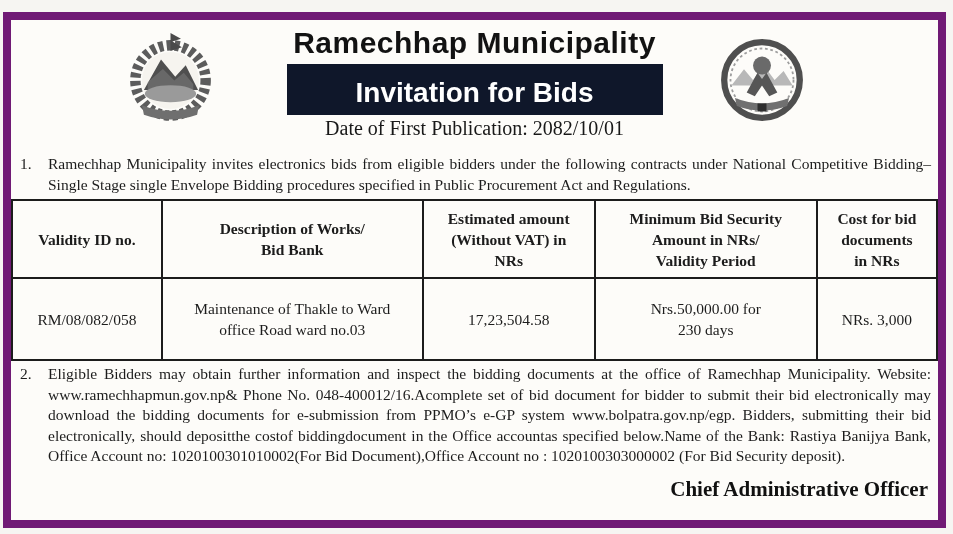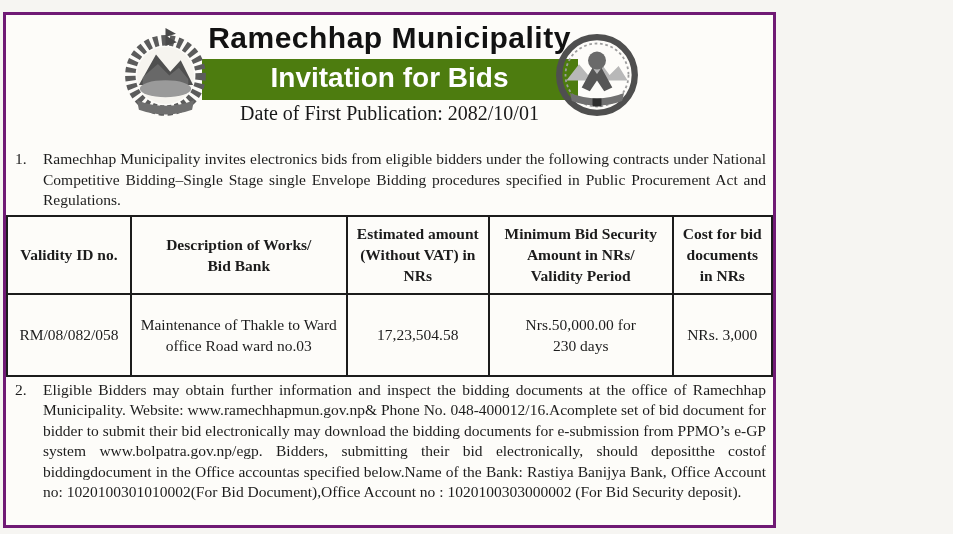--- a/index.html
+++ b/index.html
@@ -7,22 +7,22 @@
     width: 953px; height: 534px;
     background: #f6f5f2;
     font-family: "Liberation Serif", serif;
     color: #1c1c1c;
     overflow: hidden;
   }
   .sheet {
     box-sizing: border-box;
     position: relative;
     margin: 12px 5px 6px 3px;
-    width: 773px; height: 516px;
-    border: 3px solid #701a75;
+    width: 943px; height: 516px;
+    border: 8px solid #701a75;
     background: #fdfcf9;
   }
   
   .doc-header { position: relative; height: 134px; }
   .logo { position: absolute; top: 8px; }
   .logo-left  { left: 112px; width: 95px; height: 102px; }
   .logo-right { right: 131px; top: 12px; width: 90px; height: 96px; }
   .doc-title {
     margin: 0; padding-top: 6px;
     text-align: center;
@@ -32,24 +32,24 @@
   }
   .office-line, .address-line {
     text-align: center;
     font-weight: bold; font-size: 17px; line-height: 19px;
     color: #1a1a1a;
   }
   .office-line { margin-top: 3px; }
   .banner {
     box-sizing: border-box;
     width: 376px; margin: 4px auto 0 auto;
-    background: #4d7c0f; color: #ffffff;
+    background: #0f172a; color: #ffffff;
     font-family: "Liberation Sans", sans-serif;
     font-weight: bold; font-size: 28px;
-    text-align: center; padding: 3px 0 6px 0;
+    text-align: center; padding: 13px 0 6px 0;
   }
   .pub-date {
     text-align: center; font-size: 20px; margin-top: 2px;
     color: #181818;
   }
   
   .clause {
     display: flex;
     font-size: 15.5px; line-height: 20.5px;
     padding: 0 7px 0 9px;
@@ -155,14 +155,15 @@
         <td>NRs. 3,000</td>
       </tr>
     </tbody>
   </table>
 
   <div class="clause">
     <span class="clause-num">2.</span>
     <span class="clause-text">Eligible Bidders may obtain further information and inspect the bidding documents at the office of Ramechhap Municipality. Website: www.ramechhapmun.gov.np&amp; Phone No. 048-400012/16.Acomplete set of bid document for bidder to submit their bid electronically may download the bidding documents for e-submission from PPMO’s e-GP system www.bolpatra.gov.np/egp. Bidders, submitting their bid electronically, should depositthe costof biddingdocument in the Office accountas specified below.Name of the Bank: Rastiya Banijya Bank, Office Account no: 1020100301010002(For Bid Document),Office Account no : 1020100303000002 (For Bid Security deposit).</span>
   </div>
 
+  <div class="signature">Chief Administrative Officer</div>
 
 </div>
 
 </body></html>

